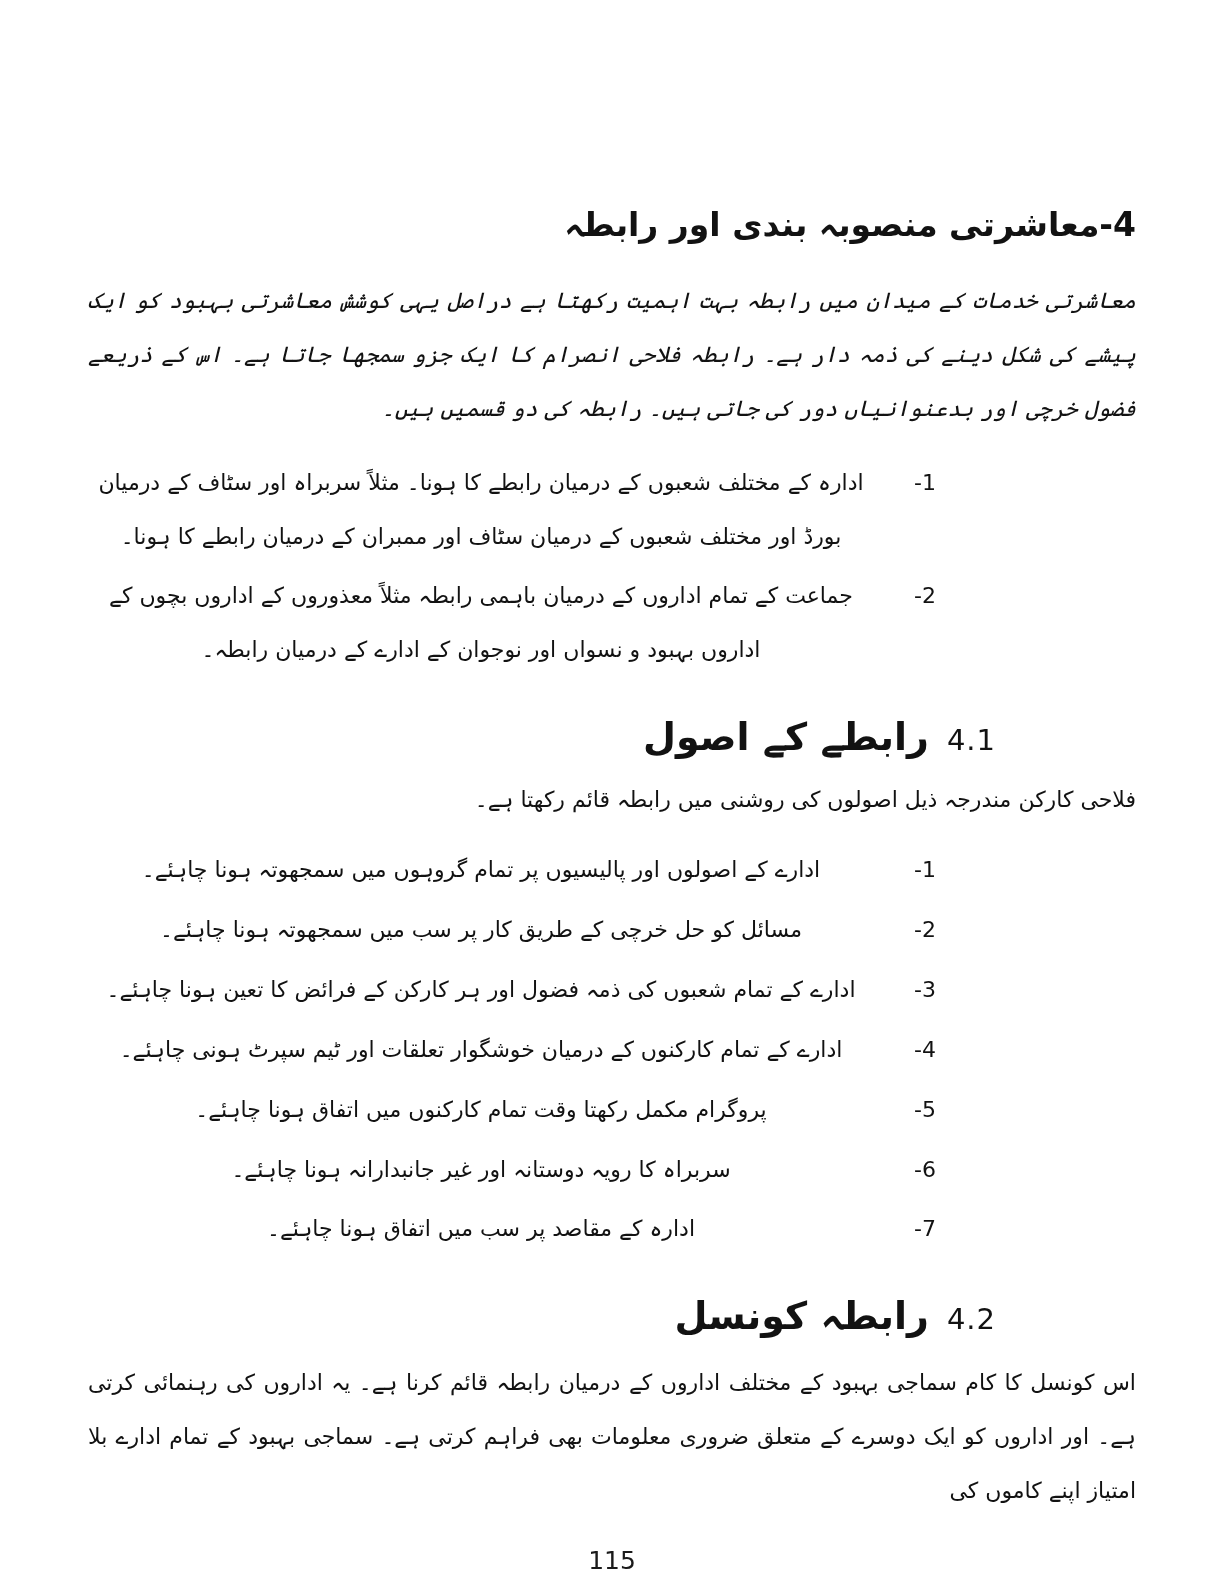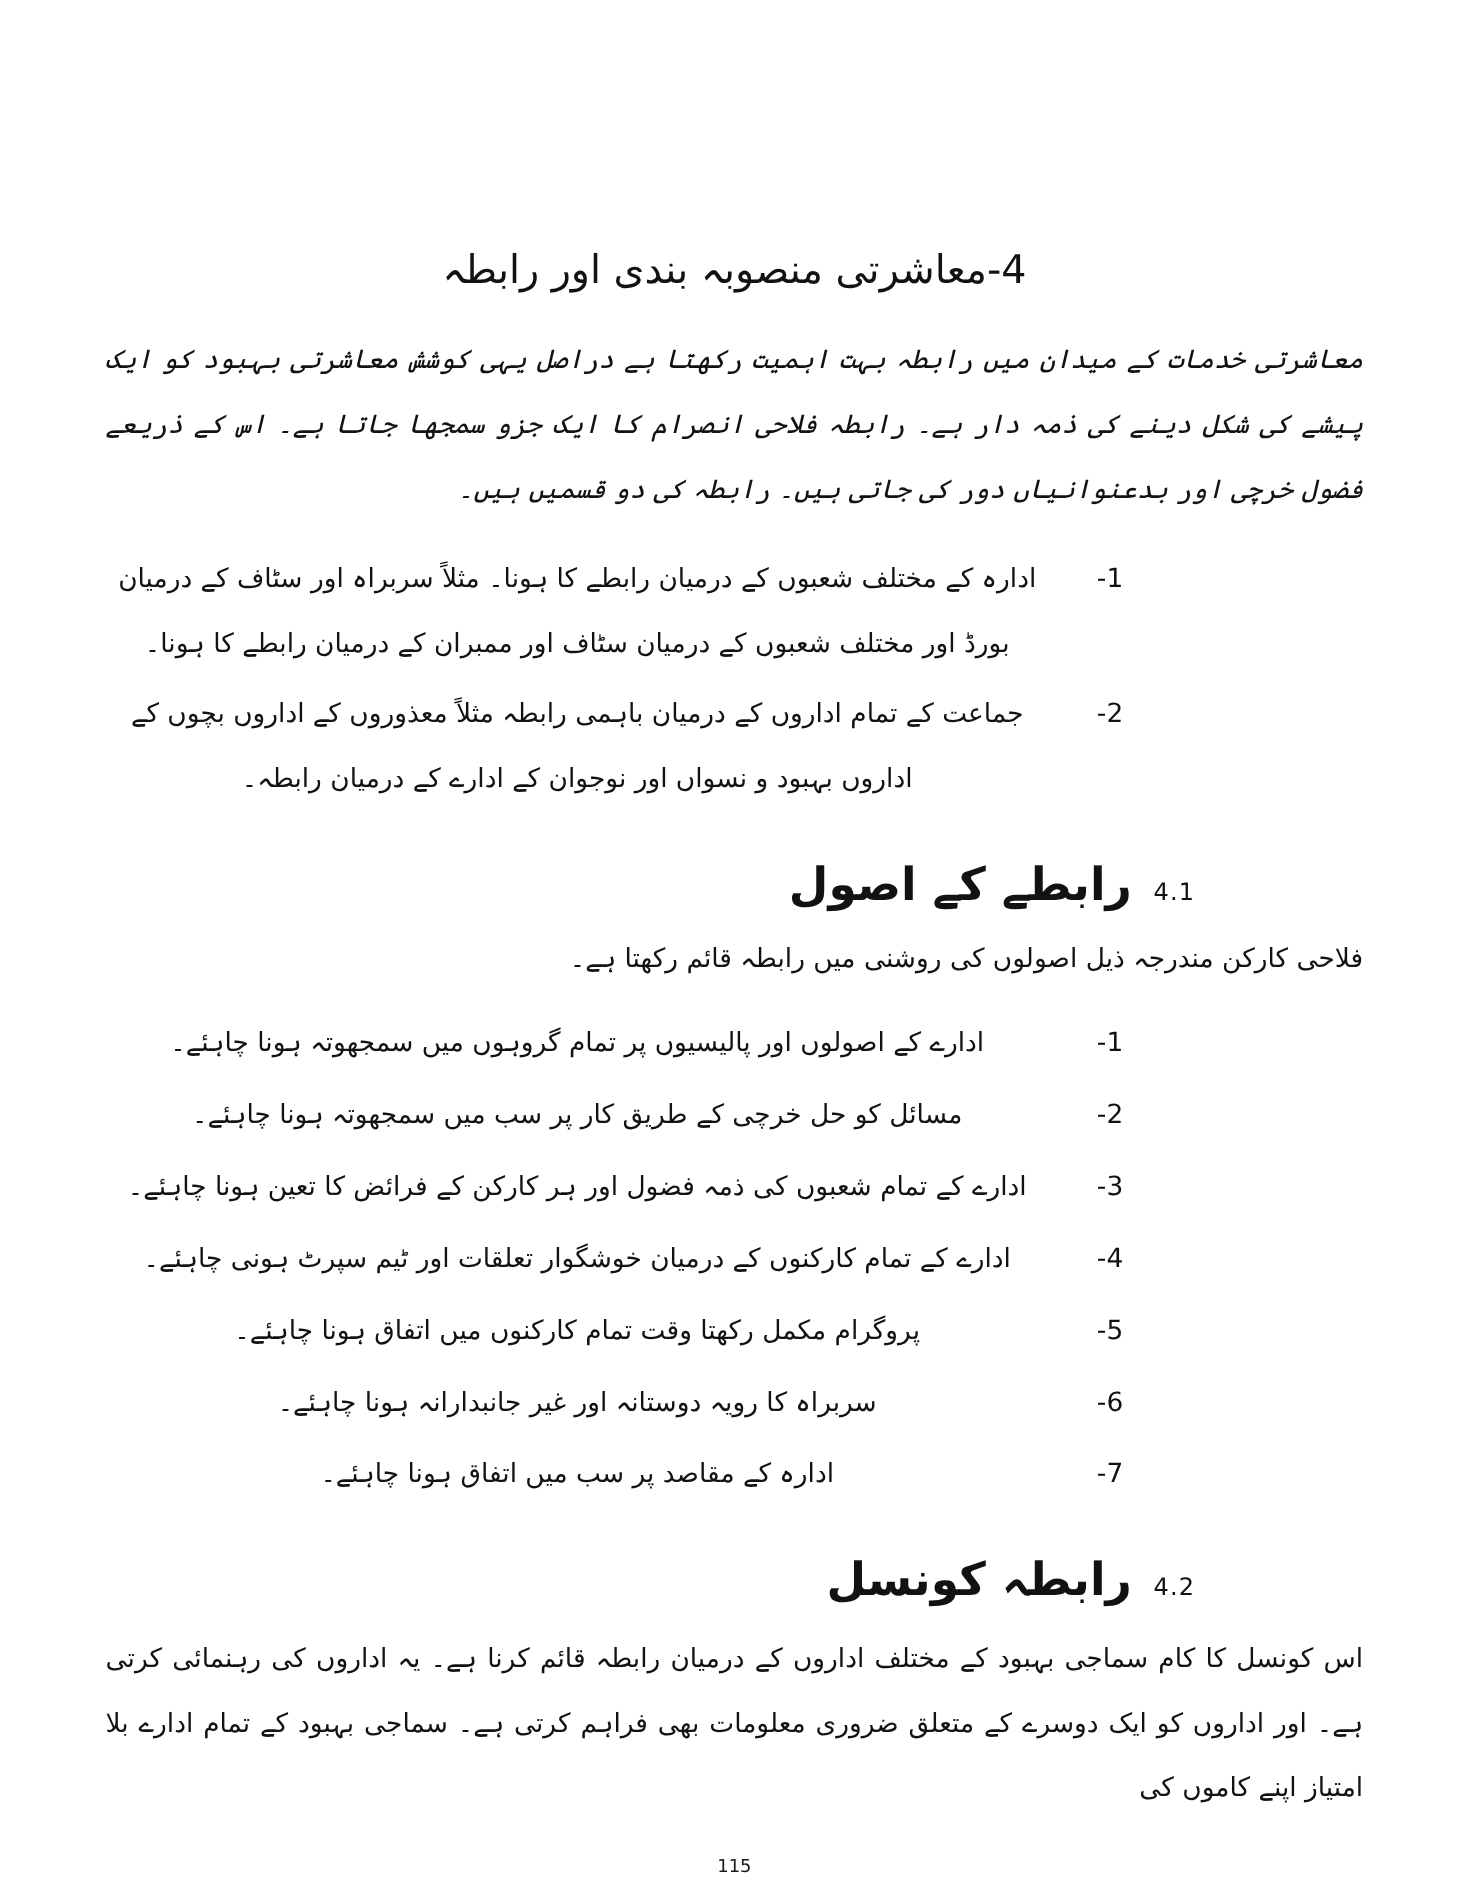--- a/index.html
+++ b/index.html
@@ -12,23 +12,22 @@
   .page {
     width: 1224px;
     min-height: 1584px;
     background: #ffffff;
     padding: 205px 88px 175px 88px;
     display: flex;
     flex-direction: column;
   }
   .chapter-title {
     direction: rtl;
-    text-align: center;
     font-size: 33px;
-    font-weight: 400;
+    font-weight: 700;
     margin-bottom: 30px;
     letter-spacing: 0.5px;
   }
   .body-par {
     direction: rtl;
     font-size: 22px;
     line-height: 2.45;
     text-align: justify;
     text-align-last: right;
   }
@@ -54,34 +53,34 @@
     text-align: center;
   }
   .section-heading {
     direction: rtl;
     display: flex;
     align-items: baseline;
     gap: 18px;
     margin: 26px 140px 14px 0;
   }
   .section-number {
-    font-size: 20px;
+    font-size: 29px;
     font-weight: 400;
     letter-spacing: 1px;
   }
   .section-title {
     font-size: 38px;
     font-weight: 700;
   }
   .final-par { margin-top: 4px; }
   .page-number {
     margin-top: auto;
     padding-top: 28px;
     text-align: center;
-    font-size: 15px;
+    font-size: 25px;
     color: #1a1a1a;
   }
 </style>
 </head>
 <body>
 
 <div class="page">
 
   <h1 class="chapter-title">4-معاشرتی منصوبہ بندی اور رابطہ</h1>
 

